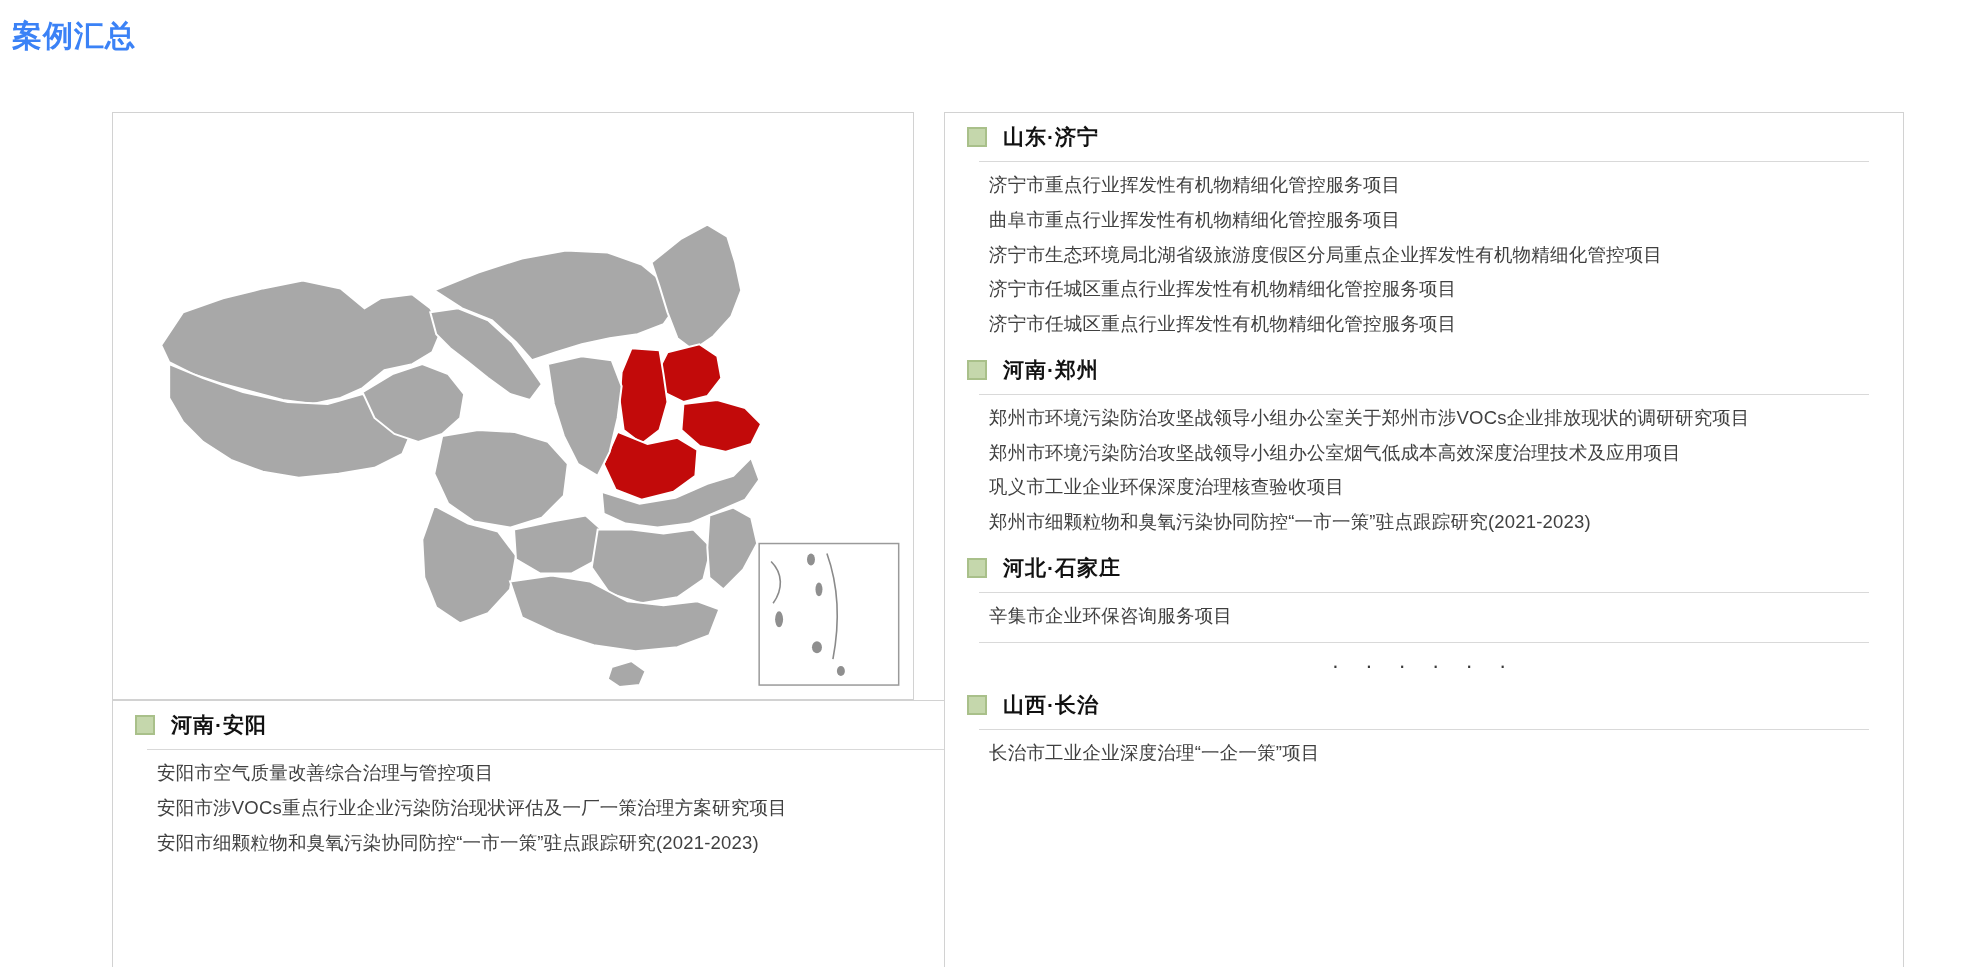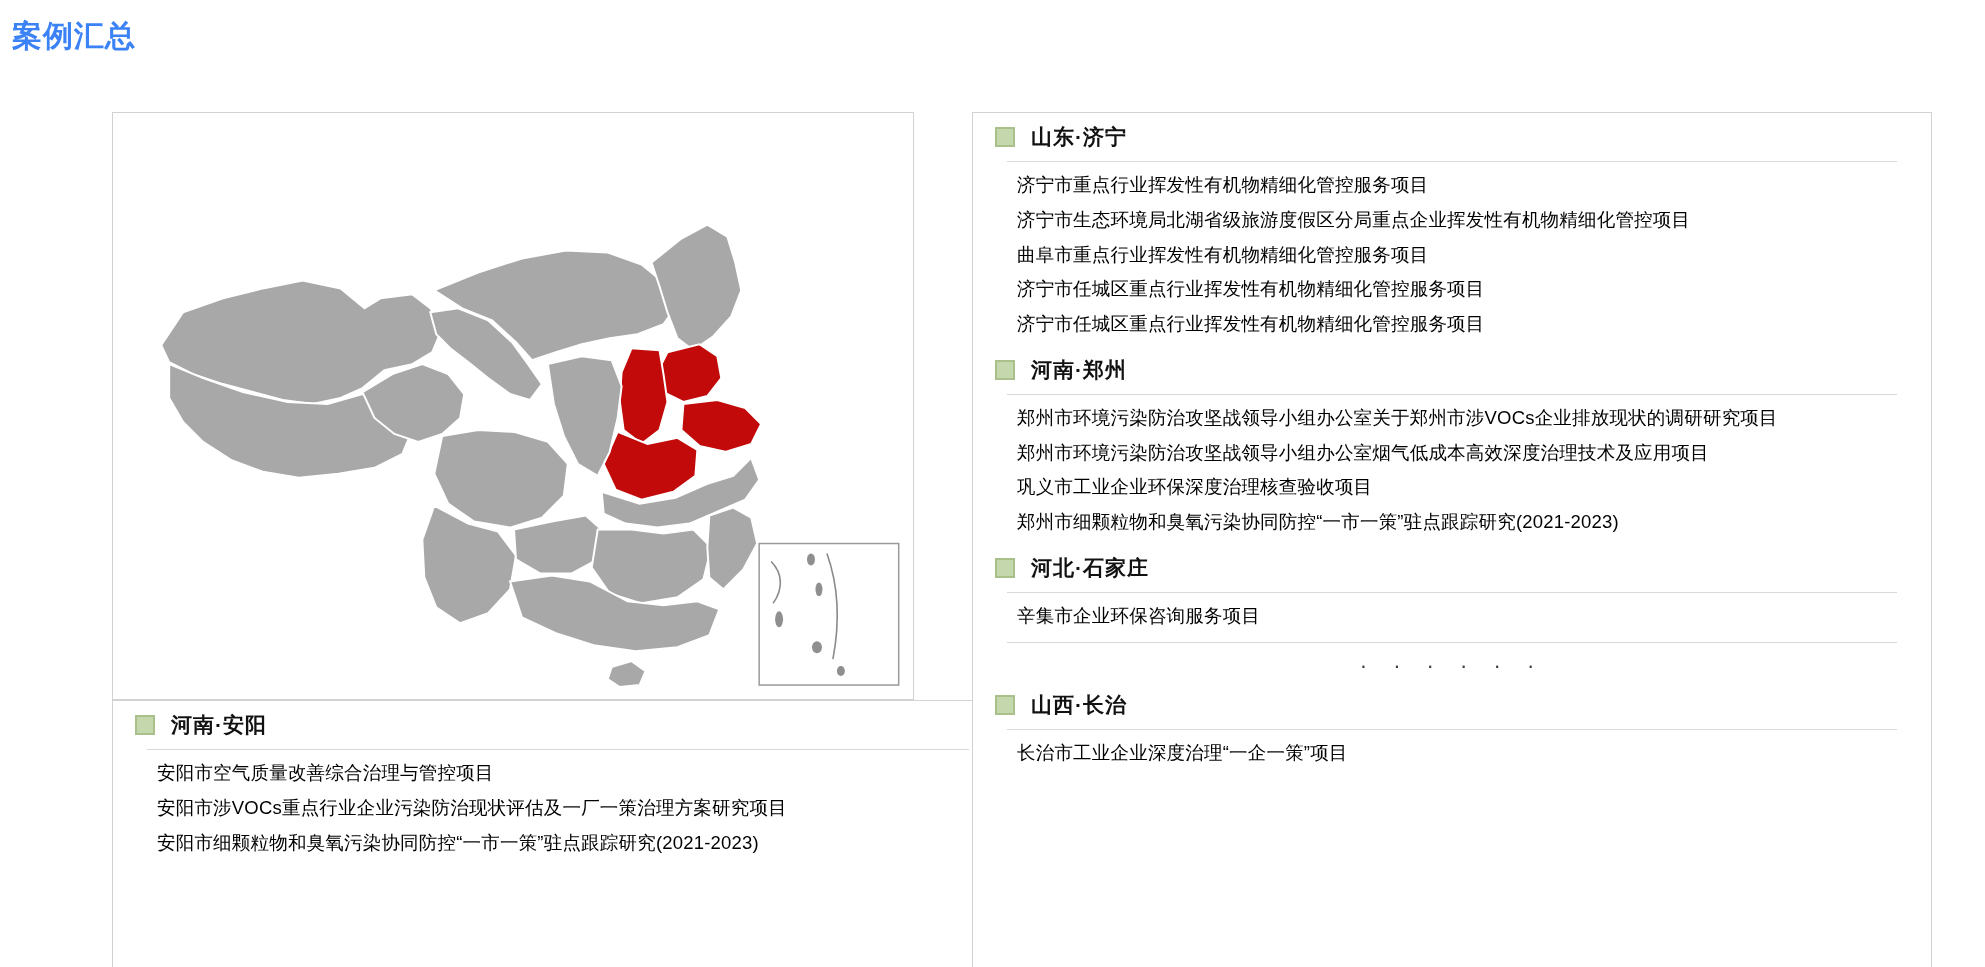--- a/index.html
+++ b/index.html
@@ -39,21 +39,21 @@
     height: 588px;
   }
   #left-bottom-panel {
     left: 112px;
     top: 700px;
     width: 892px;
     height: 267px;
     border-bottom: none;
   }
   #right-panel {
-    left: 972px;
+    left: 944px;
     top: 112px;
     width: 960px;
     height: 855px;
     border-bottom: none;
   }
 
   
   .section {
     padding: 0 22px;
   }
@@ -83,21 +83,21 @@
     margin: 4px 12px 6px 12px;
   }
   .item-list {
     list-style: none;
     margin: 0;
     padding: 0 0 4px 0;
   }
   .item-list li {
     font-size: 18.5px;
     line-height: 1.88;
-    color: #000000;
+    color: #404040;
     padding-left: 22px;
     letter-spacing: 0.2px;
   }
   .dots {
     text-align: center;
     font-size: 22px;
     letter-spacing: 10px;
     color: #3a3a3a;
     padding: 4px 0 2px 0;
   }
@@ -191,22 +191,22 @@
 <div class="panel" id="right-panel">
 
   <div class="section">
     <div class="sec-head">
       <span class="sec-marker"></span>
       <span class="sec-title">山东·济宁</span>
     </div>
     <div class="sec-rule"></div>
     <ul class="item-list">
       <li>济宁市重点行业挥发性有机物精细化管控服务项目</li>
+      <li>曲阜市重点行业挥发性有机物精细化管控服务项目</li>
       <li>济宁市生态环境局北湖省级旅游度假区分局重点企业挥发性有机物精细化管控项目</li>
-      <li>曲阜市重点行业挥发性有机物精细化管控服务项目</li>
       <li>济宁市任城区重点行业挥发性有机物精细化管控服务项目</li>
       <li>济宁市任城区重点行业挥发性有机物精细化管控服务项目</li>
     </ul>
   </div>
 
   <div class="section">
     <div class="sec-head">
       <span class="sec-marker"></span>
       <span class="sec-title">河南·郑州</span>
     </div>

